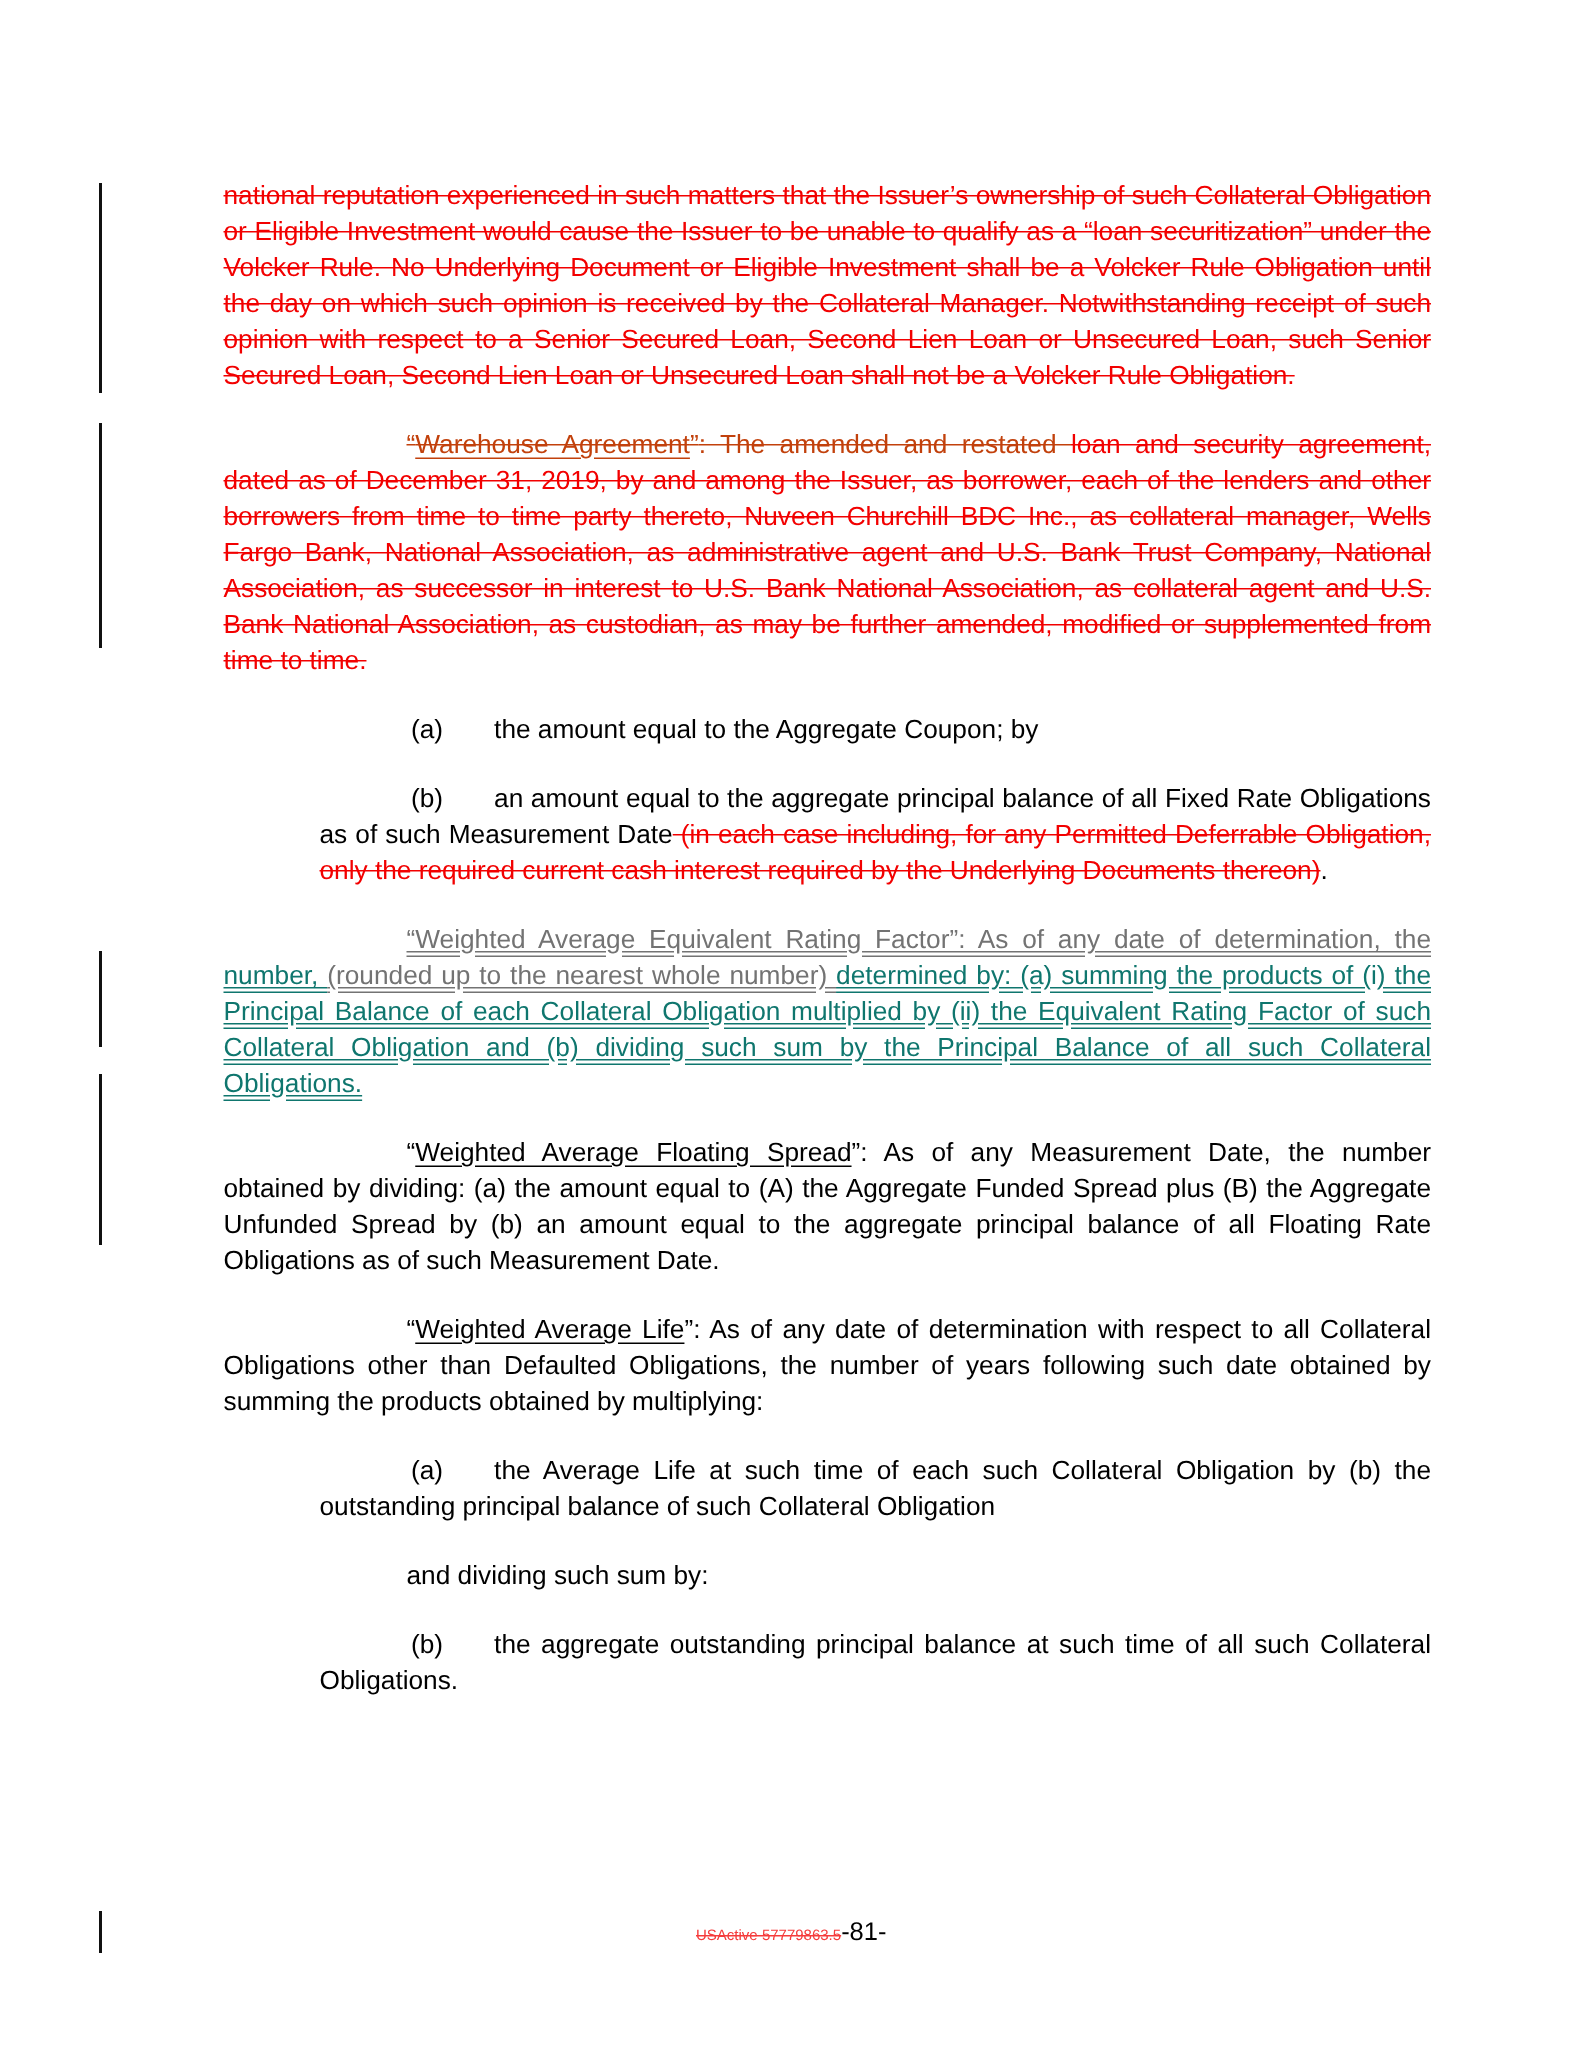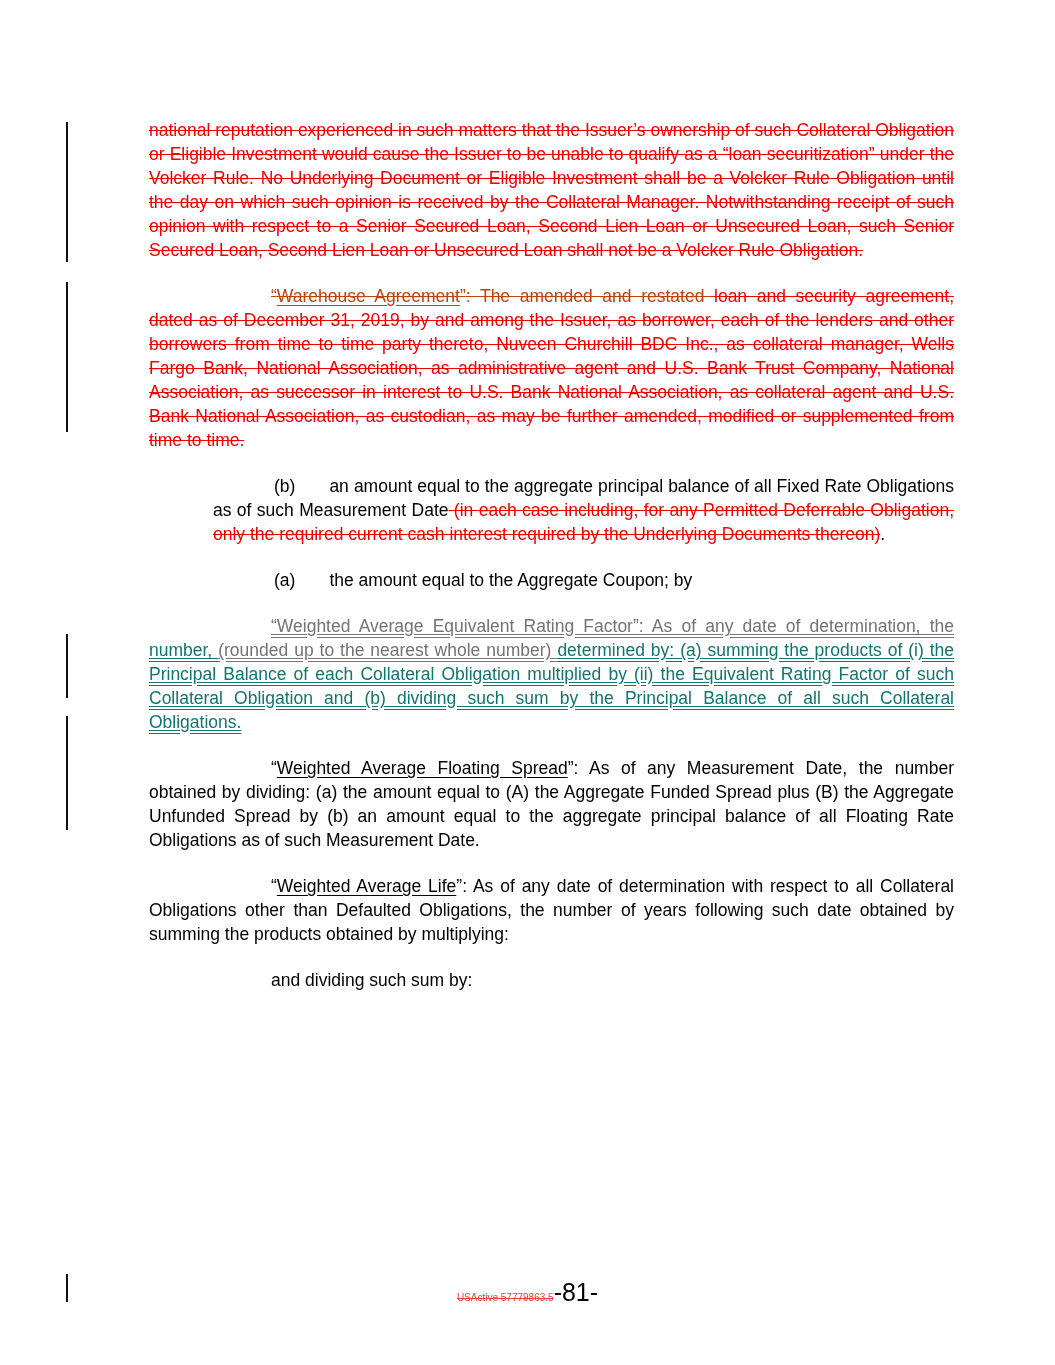--- a/index.html
+++ b/index.html
@@ -28,51 +28,53 @@
   #bar-a { top:122px; height:140px; }
   #bar-b { top:282px; height:150px; }
   #bar-c { top:634px; height:64px; }
   #bar-d { top:716px; height:114px; }
   #bar-e { top:1274px; height:28px; }
 
   .footer {
     position:absolute; left:0; right:0; top:1278px; text-align:center;
   }
   .doc-id { color:#f44; color:#f53b3b; text-decoration:line-through; font-size:10px; }
-  .page-num { color:#000; font-size:25px; }
+  .page-num { color:#000; font-size:17px; }
 </style>
 </head>
 <body>
 
 <div class="page">
 
   <div class="changebar" id="bar-a"></div>
   <div class="changebar" id="bar-b"></div>
   <div class="changebar" id="bar-c"></div>
   <div class="changebar" id="bar-d"></div>
   <div class="changebar" id="bar-e"></div>
 
   <div class="doc">
 
     <p><span class="del-red">national reputation experienced in such matters that the Issuer’s ownership of such Collateral Obligation or Eligible Investment would cause the Issuer to be unable to qualify as a “loan securitization” under the Volcker Rule.  No Underlying Document or Eligible Investment shall be a Volcker Rule Obligation until the day on which such opinion is received by the Collateral Manager.  Notwithstanding receipt of such opinion with respect to a Senior Secured Loan, Second Lien Loan or Unsecured Loan, such Senior Secured Loan, Second Lien Loan or Unsecured Loan shall not be a Volcker Rule Obligation.</span></p>
 
     <p class="indent"><span class="del-green"><span>“</span><span class="term-u">Warehouse Agreement</span><span>”</span><span>:  The amended and restated </span></span><span class="del-red">loan and security agreement, dated as of December 31, 2019, by and among the Issuer, as borrower, each of the lenders and other borrowers from time to time party thereto, Nuveen Churchill BDC Inc., as collateral manager, Wells Fargo Bank, National Association, as administrative agent and U.S. Bank Trust Company, National Association, as successor in interest to U.S. Bank National Association, as collateral agent and U.S. Bank National Association, as custodian, as may be further amended, modified or supplemented from time to time.</span></p>
 
 
+    <p class="item"><span>(a)</span><span class="tab"></span><span>the amount equal to the Aggregate Coupon; by</span></p>
+
     <p class="item"><span>(b)</span><span class="tab"></span><span>an amount equal to the aggregate principal balance of all Fixed Rate Obligations as of such Measurement Date</span><span class="del-red"> (in each case including, for any Permitted Deferrable Obligation, only the required current cash interest required by the Underlying Documents thereon)</span><span>.</span></p>
-
-    <p class="item"><span>(a)</span><span class="tab"></span><span>the amount equal to the Aggregate Coupon; by</span></p>
 
     <p class="indent"><span class="ins-green">“Weighted Average Equivalent Rating Factor”:  As of any date of determination, the </span><span class="ins-blue">number, </span><span class="ins-green">(rounded up to the nearest whole number) </span><span class="ins-blue">determined by: (a) summing the products of (i) the Principal Balance of each Collateral Obligation multiplied by (ii) the Equivalent Rating Factor of such Collateral Obligation and (b) dividing such sum by the Principal Balance of all such Collateral Obligations.</span></p>
 
     <p class="indent"><span>“</span><span class="term-u">Weighted Average Floating Spread</span><span>”</span><span>:  As of any Measurement Date, the number obtained by dividing: (a) the amount equal to (A) the Aggregate Funded Spread plus (B) the Aggregate Unfunded Spread by (b) an amount equal to the aggregate principal balance of all Floating Rate Obligations as of such Measurement Date.</span></p>
 
     <p class="indent"><span>“</span><span class="term-u">Weighted Average Life</span><span>”</span><span>:  As of any date of determination with respect to all Collateral Obligations other than Defaulted Obligations, the number of years following such date obtained by summing the products obtained by multiplying:</span></p>
 
+    <p class="item"><span>(a)</span><span class="tab"></span><span>the Average Life at such time of each such Collateral Obligation by (b) the outstanding principal balance of such Collateral Obligation</span></p>
 
     <p class="connector"><span>and dividing such sum by:</span></p>
 
+    <p class="item"><span>(b)</span><span class="tab"></span><span>the aggregate outstanding principal balance at such time of all such Collateral Obligations.</span></p>
 
   </div>
 
   <div class="footer"><span class="doc-id">USActive 57779863.5</span><span class="page-num">-81-</span></div>
 
 </div>
 
 </body></html>

